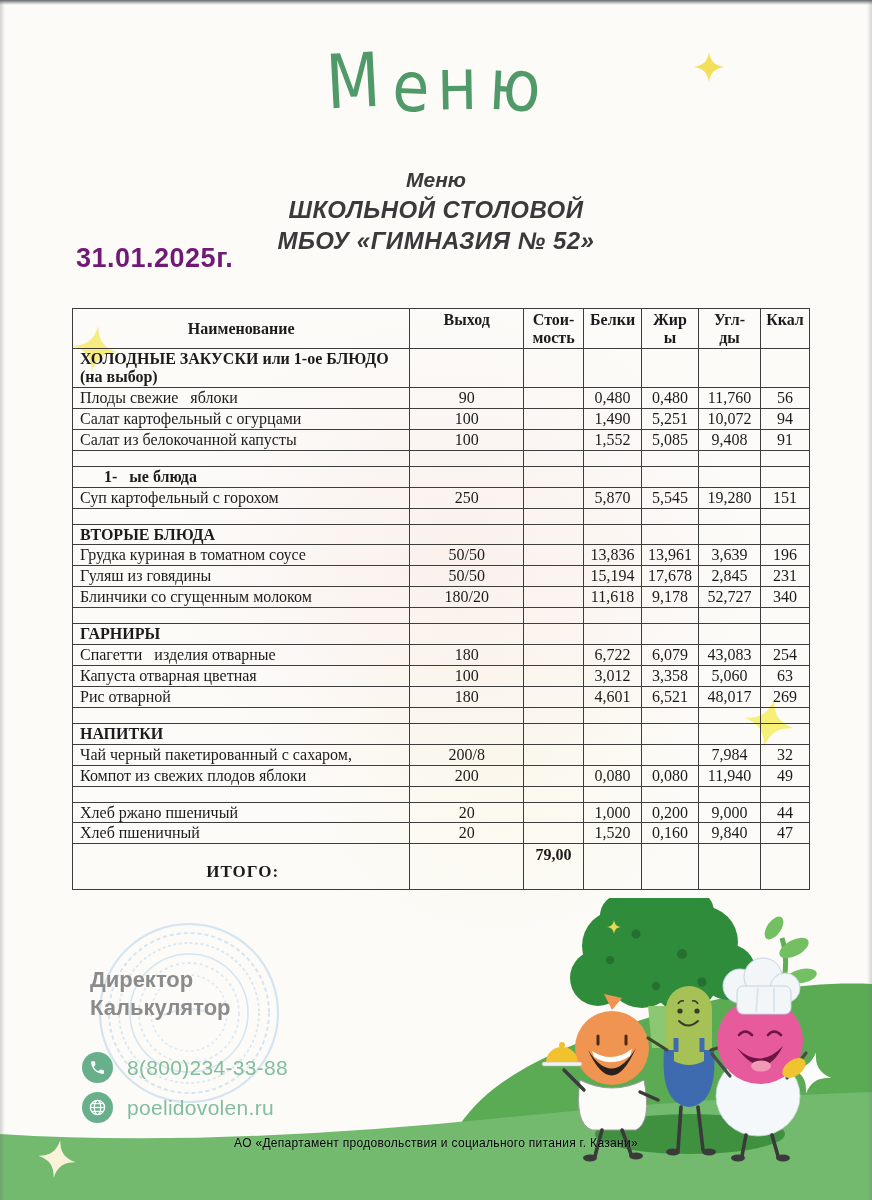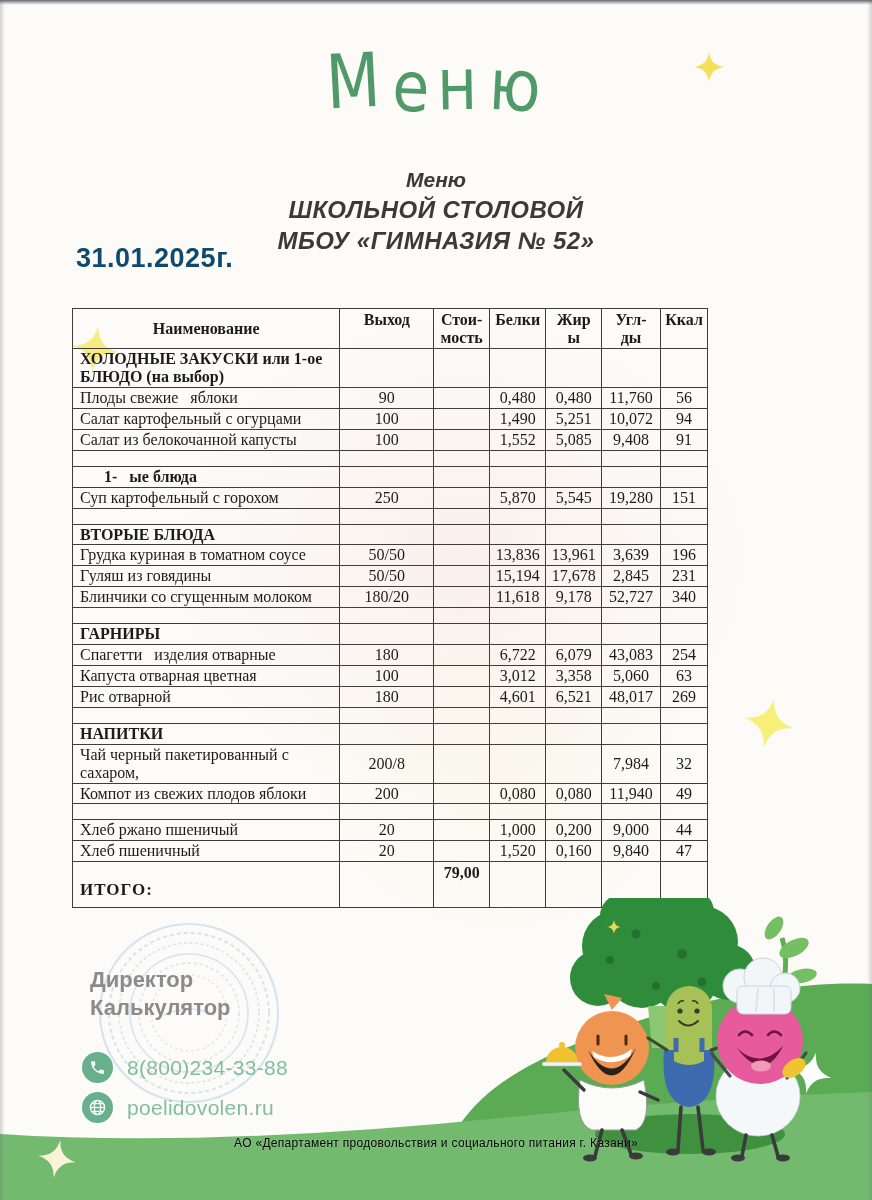--- a/index.html
+++ b/index.html
@@ -29,39 +29,39 @@
   .script-title span:nth-child(1){transform:rotate(-3deg) scale(.92,1.1);}
   .script-title span:nth-child(2){transform:rotate(2deg) scale(.88,1.02) translateY(4px);}
   .script-title span:nth-child(3){transform:rotate(-1deg) scale(.9,1.06) translateY(2px);}
   .script-title span:nth-child(4){transform:rotate(3deg) scale(.9,1.04) translateY(3px);}
 
   .subtitle{position:absolute;left:0;top:166px;width:100%;text-align:center;
     font-weight:bold;font-style:italic;color:#3a3a3a;z-index:5;}
   .subtitle .l1{font-size:21px;line-height:28px;}
   .subtitle .l2,.subtitle .l3{font-size:24px;line-height:31px;letter-spacing:.5px;}
   .date{position:absolute;left:76px;top:243px;font-size:27px;font-weight:bold;
-    color:#0c4a6e;letter-spacing:.5px;z-index:5;}
+    color:#701a75;letter-spacing:.5px;z-index:5;}
 
   
-  .menu-table{position:absolute;left:72px;top:308px;width:636px;border-collapse:collapse;
+  .menu-table{position:absolute;left:72px;top:308px;width:738px;border-collapse:collapse;
     z-index:6;background:transparent;}
   .menu-table th,.menu-table td{border:1px solid #3d3d3d;
     font-family:"Liberation Serif",serif;color:#1b1b1b;}
   .menu-table th{font-size:16px;font-weight:bold;vertical-align:top;padding:2px 2px;
     white-space:pre-line;line-height:1.1;text-align:center;}
   .menu-table th.c0{vertical-align:middle;}
   .menu-table td{font-size:16px;line-height:1.12;padding:1px 4px;text-align:center;
     vertical-align:middle;}
   .menu-table td.c0{text-align:left;padding-left:7px;white-space:pre-wrap;}
   .menu-table tr.item td{height:20px;}
   .menu-table tr.section td{height:20px;}
   .menu-table tr.section td.c0{font-weight:bold;}
   .menu-table tr.empty td{height:16px;}
   .menu-table tr.total td{height:46px;}
-  .menu-table tr.total td.c0{text-align:left;font-weight:bold;font-size:17px;
+  .menu-table tr.total td.c0{text-align:center;font-weight:bold;font-size:17px;
     vertical-align:bottom;padding-bottom:8px;letter-spacing:1px;}
   .menu-table tr.total td.c2{font-weight:bold;vertical-align:top;padding-top:2px;}
 
   
   .sparkle{position:absolute;pointer-events:none;}
   .sp-tr{left:694px;top:52px;z-index:5;}
   .sp-table-left{left:72px;top:326px;z-index:5;transform:rotate(8deg);}
   .sp-table-right{left:744px;top:698px;z-index:5;transform:rotate(12deg);}
   .sp-hill{left:790px;top:1052px;z-index:14;transform:rotate(14deg);}
   .sp-footer{left:38px;top:1140px;z-index:22;transform:rotate(10deg);}

